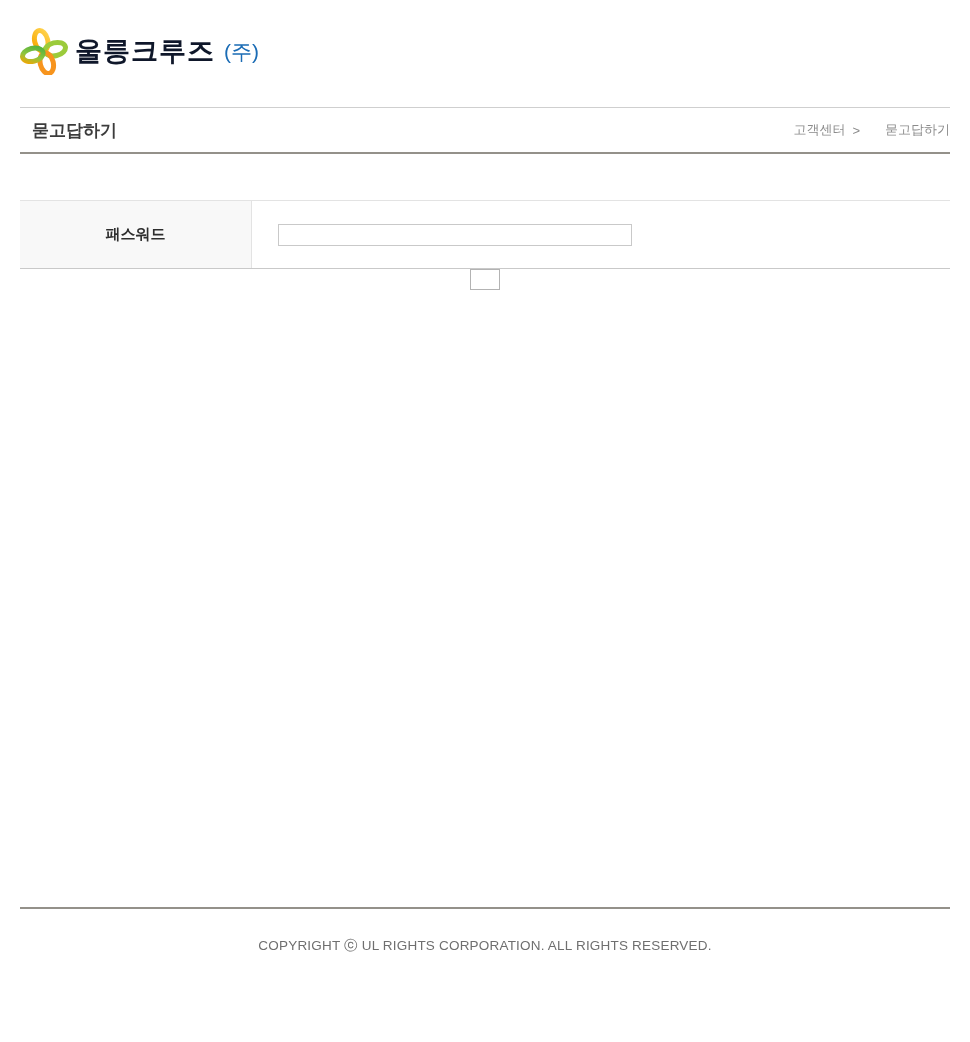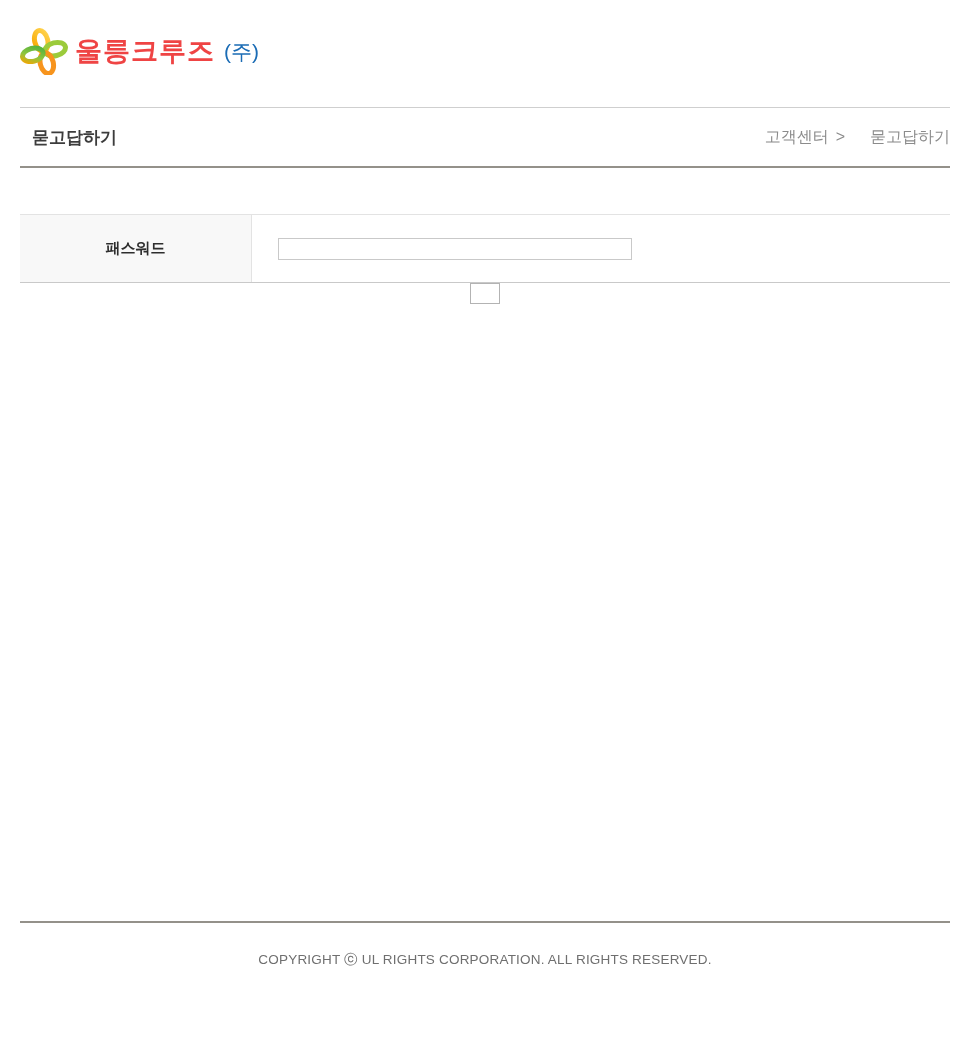--- a/index.html
+++ b/index.html
@@ -22,48 +22,48 @@
     display: inline-flex;
     align-items: center;
     gap: 7px;
     text-decoration: none;
     cursor: pointer;
   }
   .logo-icon { display: block; }
   .logo-text {
     font-size: 27px;
     font-weight: bold;
-    color: #ef4444;
+    color: #0f172a;
     letter-spacing: 1px;
     line-height: 1;
   }
   .logo-suffix {
     font-size: 21px;
     font-weight: normal;
     color: #1b6cb5;
     margin-left: 2px;
   }
 
   
   .title-bar {
     border-top: 1px solid #cfcfcf;
     border-bottom: 2px solid #94918a;
-    height: 61px;
+    height: 47px;
     display: flex;
     align-items: center;
     justify-content: space-between;
   }
   .page-title {
     font-size: 17px;
     font-weight: bold;
     color: #3c3c3c;
     padding-left: 12px;
   }
   .breadcrumb {
-    font-size: 16px;
+    font-size: 13px;
     color: #8b8b8b;
     display: flex;
     align-items: center;
   }
   .breadcrumb a { color: #8b8b8b; text-decoration: none; cursor: pointer; }
   .crumb-sep { margin-left: 7px; }
   .crumb-current { margin-left: 25px; }
 
   
   .table-gap { height: 46px; }

